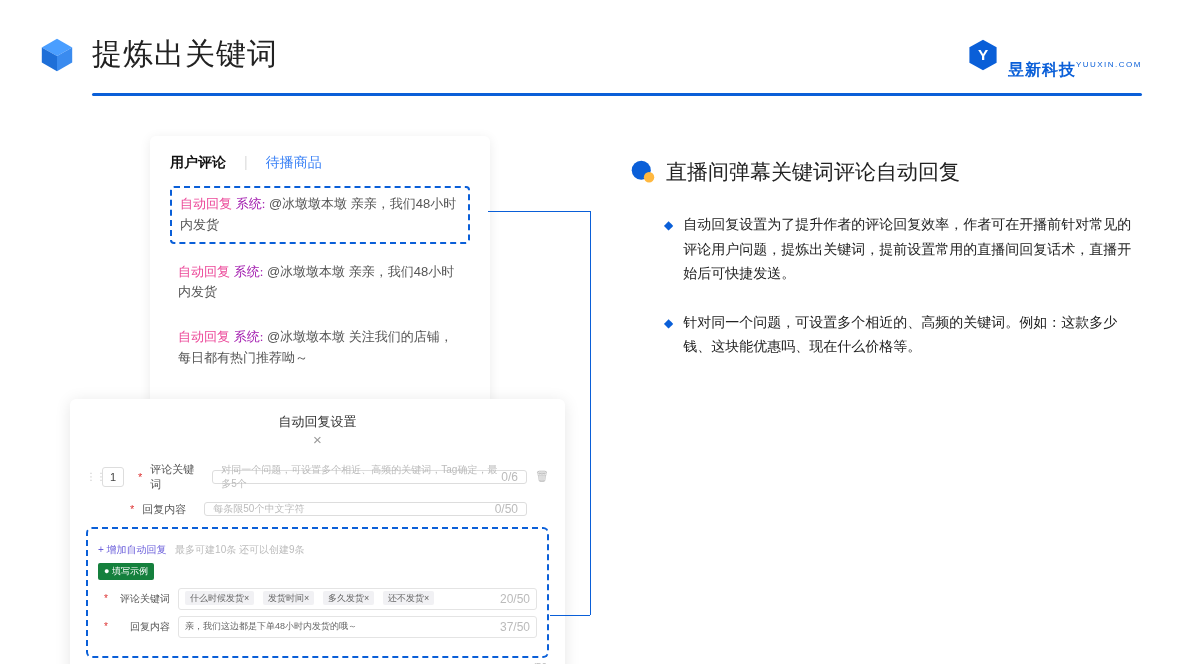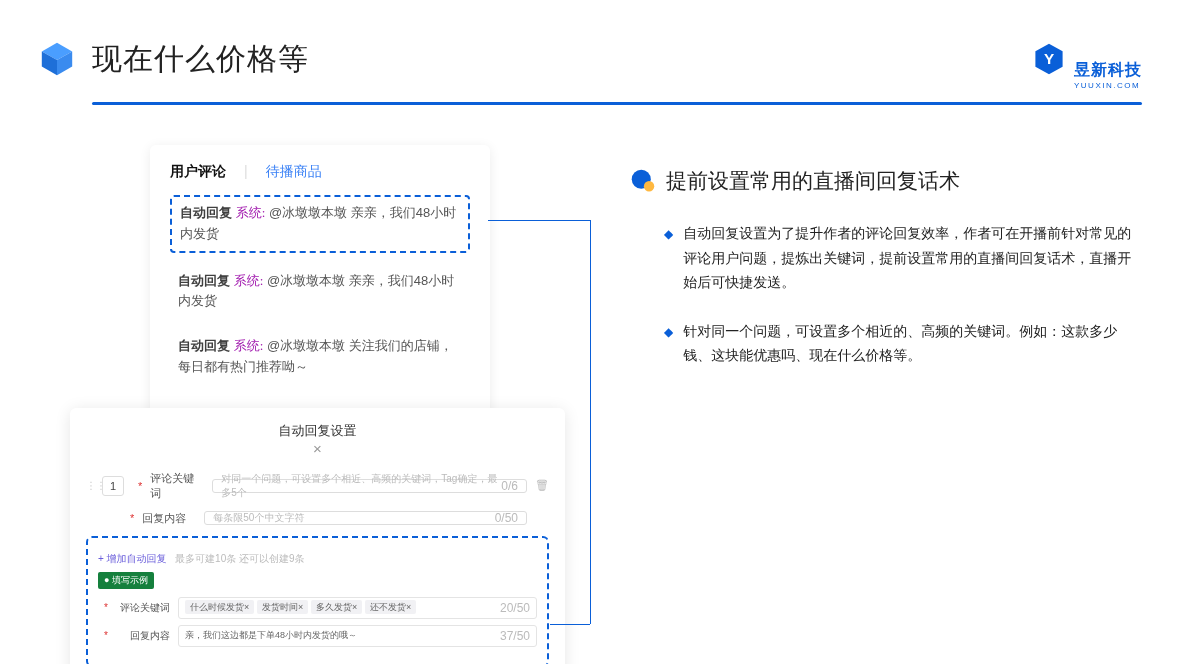--- a/index.html
+++ b/index.html
@@ -3,37 +3,37 @@
 <meta charset="utf-8">
 <style>
 *{box-sizing:border-box;margin:0;padding:0;}
 body{width:1180px;height:664px;background:#fff;font-family:"Microsoft YaHei","PingFang SC",sans-serif;position:relative;overflow:hidden;}
 .header{padding:28px 38px 12px 38px;display:flex;align-items:center;justify-content:space-between;}
 .header-left{display:flex;align-items:center;gap:16px;}
 .cube-icon{width:38px;height:38px;position:relative;}
 .page-title{font-size:30px;color:#222;font-weight:400;letter-spacing:1px;}
 .brand{display:flex;align-items:center;gap:8px;}
 .brand-icon{width:34px;height:34px;}
-.brand-text{display:flex;flex-direction:column;margin-top:32px;}
+.brand-text{display:flex;flex-direction:row;margin-top:32px;}
 .brand-name{font-size:16px;color:#0a5fd8;font-weight:700;letter-spacing:1px;}
 .brand-sub{font-size:8px;color:#0a5fd8;letter-spacing:1.5px;}
 .divider{height:3px;background:#0a5fd8;margin:0 38px 0 92px;border-radius:2px;}
 
 .content{display:flex;padding:40px 38px 0 70px;gap:60px;}
 .left-col{width:500px;position:relative;}
 .right-col{flex:1;padding-top:22px;}
 
 .card-comments{width:340px;background:#fff;border-radius:6px;box-shadow:0 2px 12px rgba(0,0,0,0.08);padding:18px 20px 20px 20px;margin-left:80px;position:relative;}
 .tabs{display:flex;gap:18px;font-size:14px;margin-bottom:14px;}
 .tab-active{font-weight:700;color:#111;}
 .tab-sep{color:#ddd;font-weight:300;}
 .tab-inactive{color:#3b82f6;}
 .comment-row{font-size:13px;line-height:1.6;margin-bottom:12px;padding:6px 8px;}
 .comment-row.hl{border:2px dashed #0a5fd8;border-radius:4px;position:relative;}
-.tag-auto{color:#404040;font-weight:700;}
+.tag-auto{color:#ec4899;font-weight:400;}
 .tag-sys{color:#a21caf;font-family:Liberation Serif, serif;}
 .tag-text{color:#555;}
 
 .card-settings{width:495px;background:#fff;border-radius:6px;box-shadow:0 2px 16px rgba(0,0,0,0.10);padding:14px 16px 18px 16px;margin-top:-8px;position:relative;}
 .settings-title{font-size:13px;color:#333;font-weight:500;margin-bottom:14px;display:flex;justify-content:flex-start;align-items:center;flex-direction:column;}
 .close-x{color:#999;font-size:15px;cursor:pointer;}
 .form-row{display:flex;align-items:center;gap:8px;margin-bottom:10px;font-size:11px;}
 .drag-dots{color:#ccc;font-size:10px;width:8px;}
 .ord-box{border:1px solid #ddd;border-radius:3px;width:22px;height:20px;display:flex;align-items:center;justify-content:center;color:#444;}
 .req-star{color:#d33;margin-left:6px;}
@@ -43,21 +43,21 @@
 .counter{color:#bbb;font-size:12px;}
 .trash{color:#bbb;width:14px;}
 
 .example-box{border:2px dashed #0a5fd8;border-radius:6px;padding:10px 10px 12px 10px;margin-top:8px;}
 .add-link{color:#6a5edb;font-size:10px;}
 .add-hint{color:#bbb;font-size:10px;margin-left:4px;}
 .badge-eg{background:#15803d;color:#fff;font-size:9px;padding:2px 6px;border-radius:2px;display:inline-block;margin:6px 0 8px 0;}
 .eg-row{display:flex;align-items:center;gap:8px;margin-bottom:6px;font-size:10px;}
 .eg-label{color:#555;width:54px;text-align:right;}
 .eg-input{flex:1;border:1px solid #e4e4e4;border-radius:3px;height:22px;display:flex;align-items:center;padding:0 6px;justify-content:space-between;}
-.tag-chip{background:#f1f1f4;color:#666;font-size:9px;padding:2px 5px;border-radius:2px;margin-right:0;}
+.tag-chip{background:#f1f1f4;color:#666;font-size:9px;padding:2px 5px;border-radius:2px;margin-right:6px;}
 .eg-text{color:#666;font-size:9px;text-align:center;}
 
 .connector{position:absolute;border:1.5px solid #0a5fd8;}
 .conn1{top:75px;left:418px;width:102px;height:0;border-width:1.5px 0 0 0;}
 .conn2{top:75px;left:520px;width:0;height:404px;border-width:0 0 0 1.5px;}
 .conn3{top:479px;left:480px;width:40px;height:0;border-width:1.5px 0 0 0;}
 
 .section-head{display:flex;align-items:center;gap:10px;margin-bottom:26px;}
 .bubble-icon{width:26px;height:26px;position:relative;}
 .section-title{font-size:21px;color:#222;font-weight:500;}
@@ -70,21 +70,21 @@
 
 <div class="header">
   <div class="header-left">
     <div class="cube-icon">
       <svg viewBox="0 0 40 40">
           <polygon points="20,3 36,12 20,21 4,12" fill="#4a9eff"></polygon>
           <polygon points="4,12 20,21 20,37 4,28" fill="#1e6fd8"></polygon>
           <polygon points="36,12 20,21 20,37 36,28" fill="#3a8bef"></polygon>
         </svg>
     </div>
-    <h1 class="page-title">现在什么价格等</h1>
+    <h1 class="page-title">提炼出关键词</h1>
   </div>
   <div class="brand">
     <div class="brand-icon">
       <svg viewBox="0 0 40 40">
           <polygon points="20,2 36,11 36,29 20,38 4,29 4,11" fill="#0a5fd8"></polygon>
           <text x="20" y="26" text-anchor="middle" fill="#fff" font-size="18" font-weight="bold">Y</text>
         </svg>
     </div>
     <div class="brand-text">
       <span class="brand-name">昱新科技</span>
@@ -184,21 +184,21 @@
   </div>
 
   <div class="right-col">
     <div class="section-head">
       <div class="bubble-icon">
         <svg viewBox="0 0 30 30">
             <circle cx="13" cy="13" r="11" fill="#0a5fd8"></circle>
             <circle cx="22" cy="21" r="6" fill="#ffb840"></circle>
           </svg>
       </div>
-      <h2 class="section-title">提前设置常用的直播间回复话术</h2>
+      <h2 class="section-title">直播间弹幕关键词评论自动回复</h2>
     </div>
     <div class="bullets">
       <div class="bullet">
         <span class="bullet-mark">◆</span>
         <span>自动回复设置为了提升作者的评论回复效率，作者可在开播前针对常见的评论用户问题，提炼出关键词，提前设置常用的直播间回复话术，直播开始后可快捷发送。</span>
       </div>
       <div class="bullet">
         <span class="bullet-mark">◆</span>
         <span>针对同一个问题，可设置多个相近的、高频的关键词。例如：这款多少钱、这块能优惠吗、现在什么价格等。</span>
       </div>

